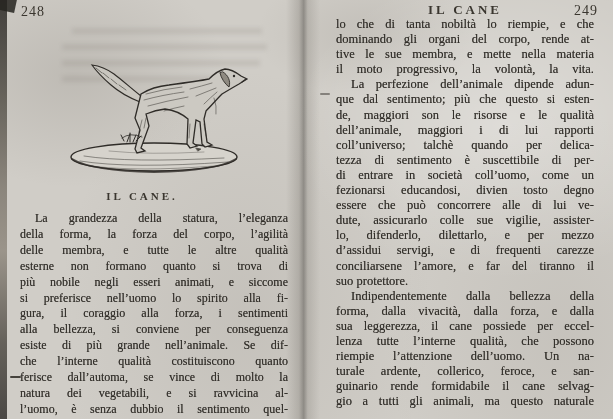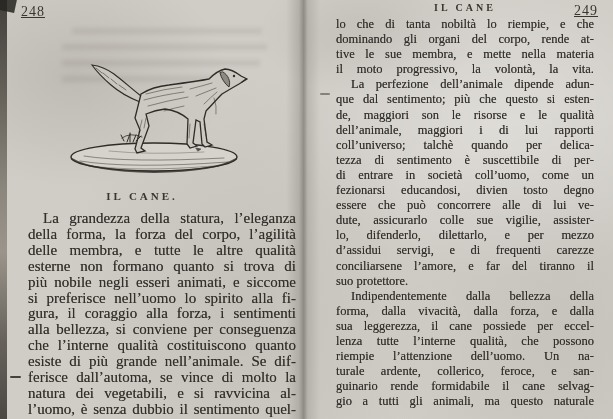--- a/index.html
+++ b/index.html
@@ -25,29 +25,29 @@
   .ghost{position:absolute;background:rgba(116,110,101,.15);filter:blur(2px);border-radius:2px;}
   .g1{left:72px;top:28px;width:190px;height:6px;}
   .g2{left:62px;top:44px;width:205px;height:6px;}
   .g3{left:62px;top:60px;width:198px;height:6px;}
   .g4{left:62px;top:76px;width:150px;height:6px;}
   .artifact-dash{position:absolute;background:#45423c;border-radius:1px;}
   .d1{left:10px;top:376px;width:11px;height:2px;}
   .d2{left:320px;top:93px;width:10px;height:2px;opacity:.55;}
 
   
-  .pagenum{position:absolute;font-size:14px;letter-spacing:1px;color:#3a362f;text-decoration:underline;}
+  .pagenum{position:absolute;font-size:14px;letter-spacing:1px;color:#3a362f;}
   .pn-left{left:21px;top:4px;}
   .pn-right{left:574px;top:3px;}
   .running-head{position:absolute;left:336px;top:2px;width:258px;text-align:center;
-    font-size:10px;letter-spacing:3px;color:#3a362f;font-weight:bold;}
+    font-size:13px;letter-spacing:3px;color:#3a362f;font-weight:bold;}
   .heading{position:absolute;left:8px;top:190px;width:268px;text-align:center;
     font-size:11px;letter-spacing:3px;color:#3a362f;font-weight:bold;}
   .textblock{position:absolute;text-shadow:0 0 .6px rgba(51,48,43,.65);}
-  .tb-left{left:28px;top:211px;width:268px;font-size:15px;}
+  .tb-left{left:20px;top:211px;width:268px;font-size:12px;}
   .tb-left .ln{line-height:15.9px;}
   .tb-right{left:336px;top:17px;width:258px;font-size:12.5px;}
   .tb-right .ln{line-height:15.1px;}
   .ln{white-space:nowrap;text-align:justify;text-align-last:justify;text-justify:inter-word;}
   .ln.indent{padding-left:15px;}
   .ln.pend{text-align-last:left;}
 
   
   .dog-art{position:absolute;left:54px;top:56px;}
 </style>
@@ -122,22 +122,22 @@
 
     <div class="textblock tb-left">
       <div class="ln indent">La grandezza della statura, l’eleganza</div>
       <div class="ln">della forma, la forza del corpo, l’agilità</div>
       <div class="ln">delle membra, e tutte le altre qualità</div>
       <div class="ln">esterne non formano quanto si trova di</div>
       <div class="ln">più nobile negli esseri animati, e siccome</div>
       <div class="ln">si preferisce nell’uomo lo spirito alla fi-</div>
       <div class="ln">gura, il coraggio alla forza, i sentimenti</div>
       <div class="ln">alla bellezza, si conviene per conseguenza</div>
+      <div class="ln">esiste di più grande nell’animale. Se dif-</div>
       <div class="ln">che l’interne qualità costituiscono quanto</div>
-      <div class="ln">esiste di più grande nell’animale. Se dif-</div>
       <div class="ln">ferisce dall’automa, se vince di molto la</div>
       <div class="ln">natura dei vegetabili, e si ravvicina al-</div>
       <div class="ln">l’uomo, è senza dubbio il sentimento quel-</div>
     </div>
   </div>
 
   <div>
     <div class="running-head">IL CANE</div>
     <div class="pagenum pn-right">249</div>
 

